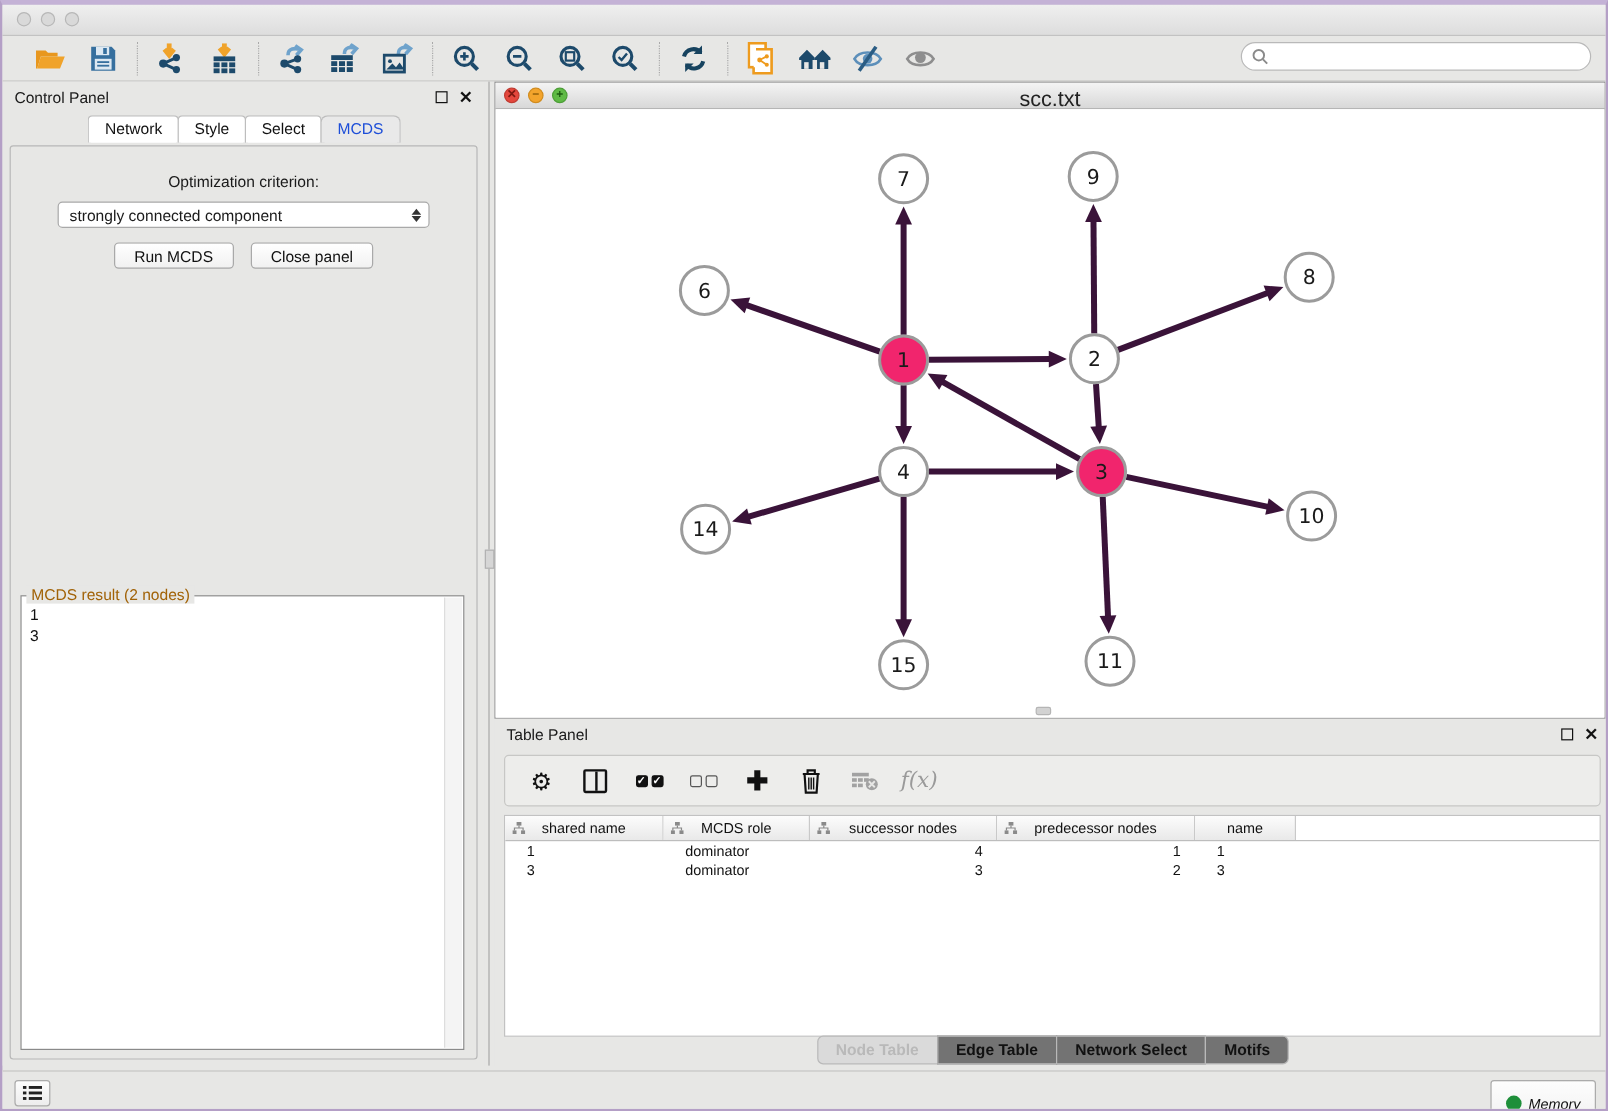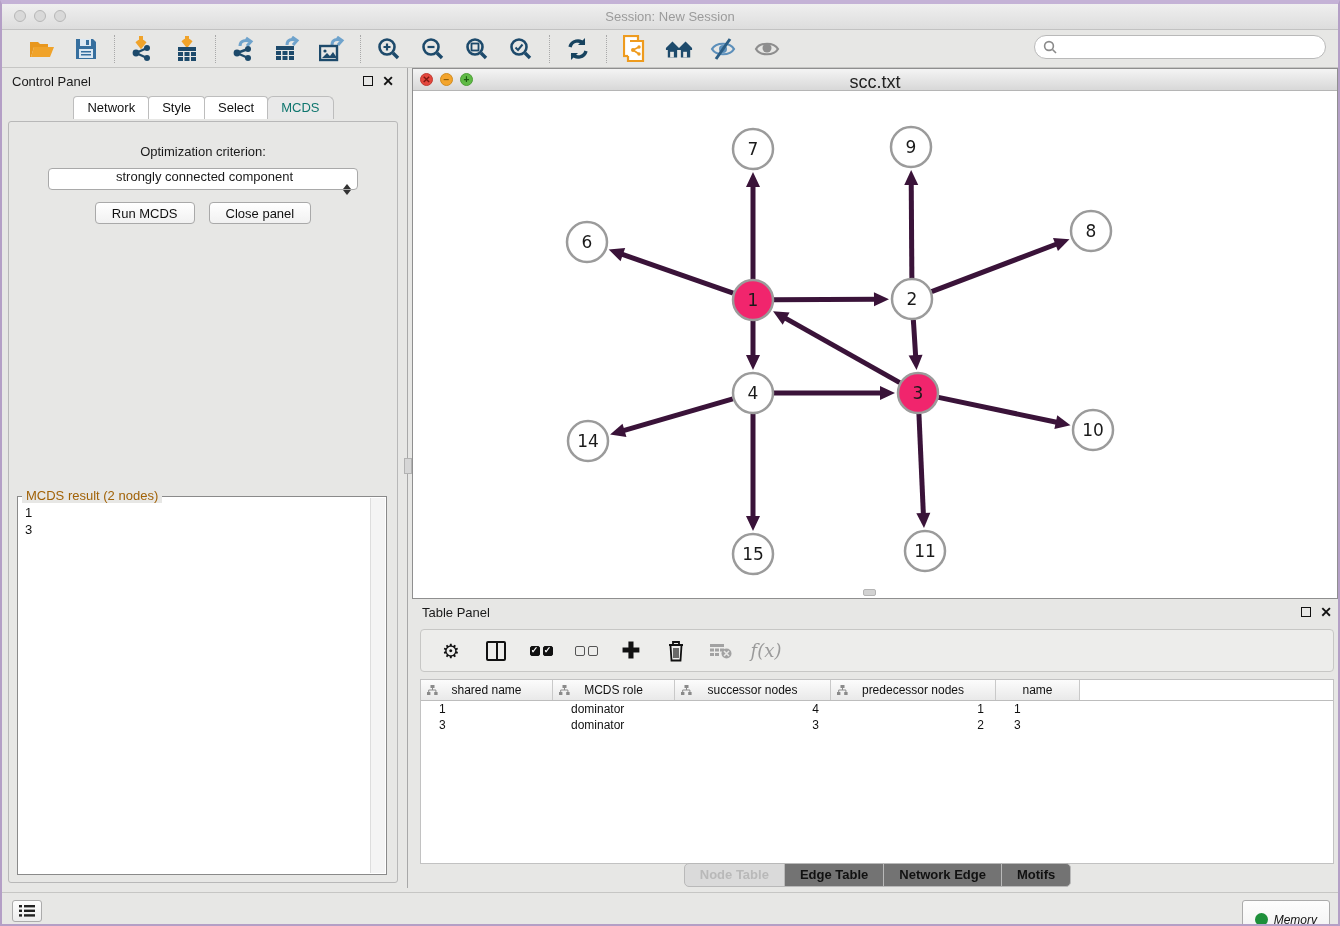--- a/index.html
+++ b/index.html
@@ -33,26 +33,26 @@
   
   .control-panel{position:absolute;left:0;top:64px;width:402px;height:820px;background:#e7e7e5;}
   .panel-titlebar{height:26px;display:flex;align-items:center;padding:0 10px;}
   .panel-title{font-size:13px;color:#1a1a1a;}
   .panel-btns{margin-left:auto;display:flex;align-items:center;gap:9px;}
   .float-btn{width:10px;height:10px;border:1.5px solid #111;background:transparent;}
   .close-x{font-size:14px;font-weight:bold;color:#111;line-height:10px;}
   .cp-tabs{display:flex;justify-content:center;position:relative;z-index:2;margin-top:2px;}
   .cp-tab{background:#fff;border:1px solid #bdbdbd;border-bottom:none;padding:3px 13px 4px;
     font-size:13px;color:#111;border-radius:4px 4px 0 0;margin-right:-1px;cursor:pointer;}
-  .cp-tab.sel{background:#e9e9e9;color:#0f766e;border-radius:6px 6px 0 0;}
+  .cp-tab.sel{background:#e9e9e9;color:#1d4ed8;border-radius:6px 6px 0 0;}
   .cp-body{position:absolute;left:6px;top:53px;width:390px;height:762px;border:1px solid #b8b8b8;
     border-radius:3px;background:#e7e7e5;}
   .opt-label{text-align:center;margin-top:22px;font-size:13px;}
   .dropdown{margin:9px auto 0;width:310px;height:22px;background:#fff;border:1px solid #a9a9a9;
-    border-radius:4px;display:flex;align-items:center;padding:0 6px 0 9px;font-size:13px;cursor:pointer;flex-direction:column;}
+    border-radius:4px;display:flex;align-items:center;padding:0 6px 0 9px;font-size:13px;cursor:pointer;}
   .dd-arrows{margin-left:auto;display:flex;flex-direction:column;gap:1px;align-items:center;}
   .dd-arrows i{width:0;height:0;border-left:4px solid transparent;border-right:4px solid transparent;display:block;}
   .dd-up{border-bottom:5px solid #333;}
   .dd-down{border-top:5px solid #333;}
   .cp-buttons{display:flex;justify-content:center;gap:14px;margin-top:12px;}
   .btn{background:linear-gradient(#ffffff,#f1f1f1);border:1px solid #a9a9a9;border-radius:4px;
     height:22px;padding:0 16px;font-size:13px;display:flex;align-items:center;cursor:pointer;color:#111;}
   .result-fieldset{position:absolute;left:8px;top:374px;width:370px;height:379px;
     border:1px solid #8a8a8a;background:#fff;}
   .result-legend{position:absolute;left:4px;top:-9px;background:#e7e7e5;padding:0 4px;font-size:13px;color:#a16207;}
@@ -118,21 +118,20 @@
 </style>
 </head>
 <body>
 
 <div class="titlebar">
   <div class="traffic">
     <div class="tl"></div>
     <div class="tl"></div>
     <div class="tl"></div>
   </div>
-  <div class="win-title">Session: New Session</div>
 </div>
 
 <div class="toolbar">
   <div class="tb-group">
     <div class="tbi">
       <svg width="26" height="22" viewBox="0 0 26 22">
           <path d="M1 4 h8 l2 2 h8 v3 H5 L2 19 H1 z" fill="#e8971e"></path>
           <path d="M5 9 h20 l-4 10 H2 z" fill="#f0a32a"></path>
         </svg>
     </div>
@@ -511,21 +510,21 @@
           <div class="tcell" style="width: 122px; text-align: left;">dominator</div>
           <div class="tcell" style="width: 156px; text-align: right;">3</div>
           <div class="tcell" style="width: 165px; text-align: right;">2</div>
           <div class="tcell" style="width: 84px; text-align: left;">3</div>
         </div>
       </div>
   </div>
   <div class="tp-tabs">
     <div class="tp-tab sel">Node Table</div>
     <div class="tp-tab">Edge Table</div>
-    <div class="tp-tab">Network Edge</div>
+    <div class="tp-tab">Network Select</div>
     <div class="tp-tab">Motifs</div>
   </div>
 </div>
 
 <div class="statusbar">
   <div class="sb-left-btn">
     <svg width="16" height="14" viewBox="0 0 16 14">
         <g fill="#222">
           <rect x="0" y="1" width="3" height="2.4"></rect>
           <rect x="5" y="1" width="11" height="2.4"></rect>

